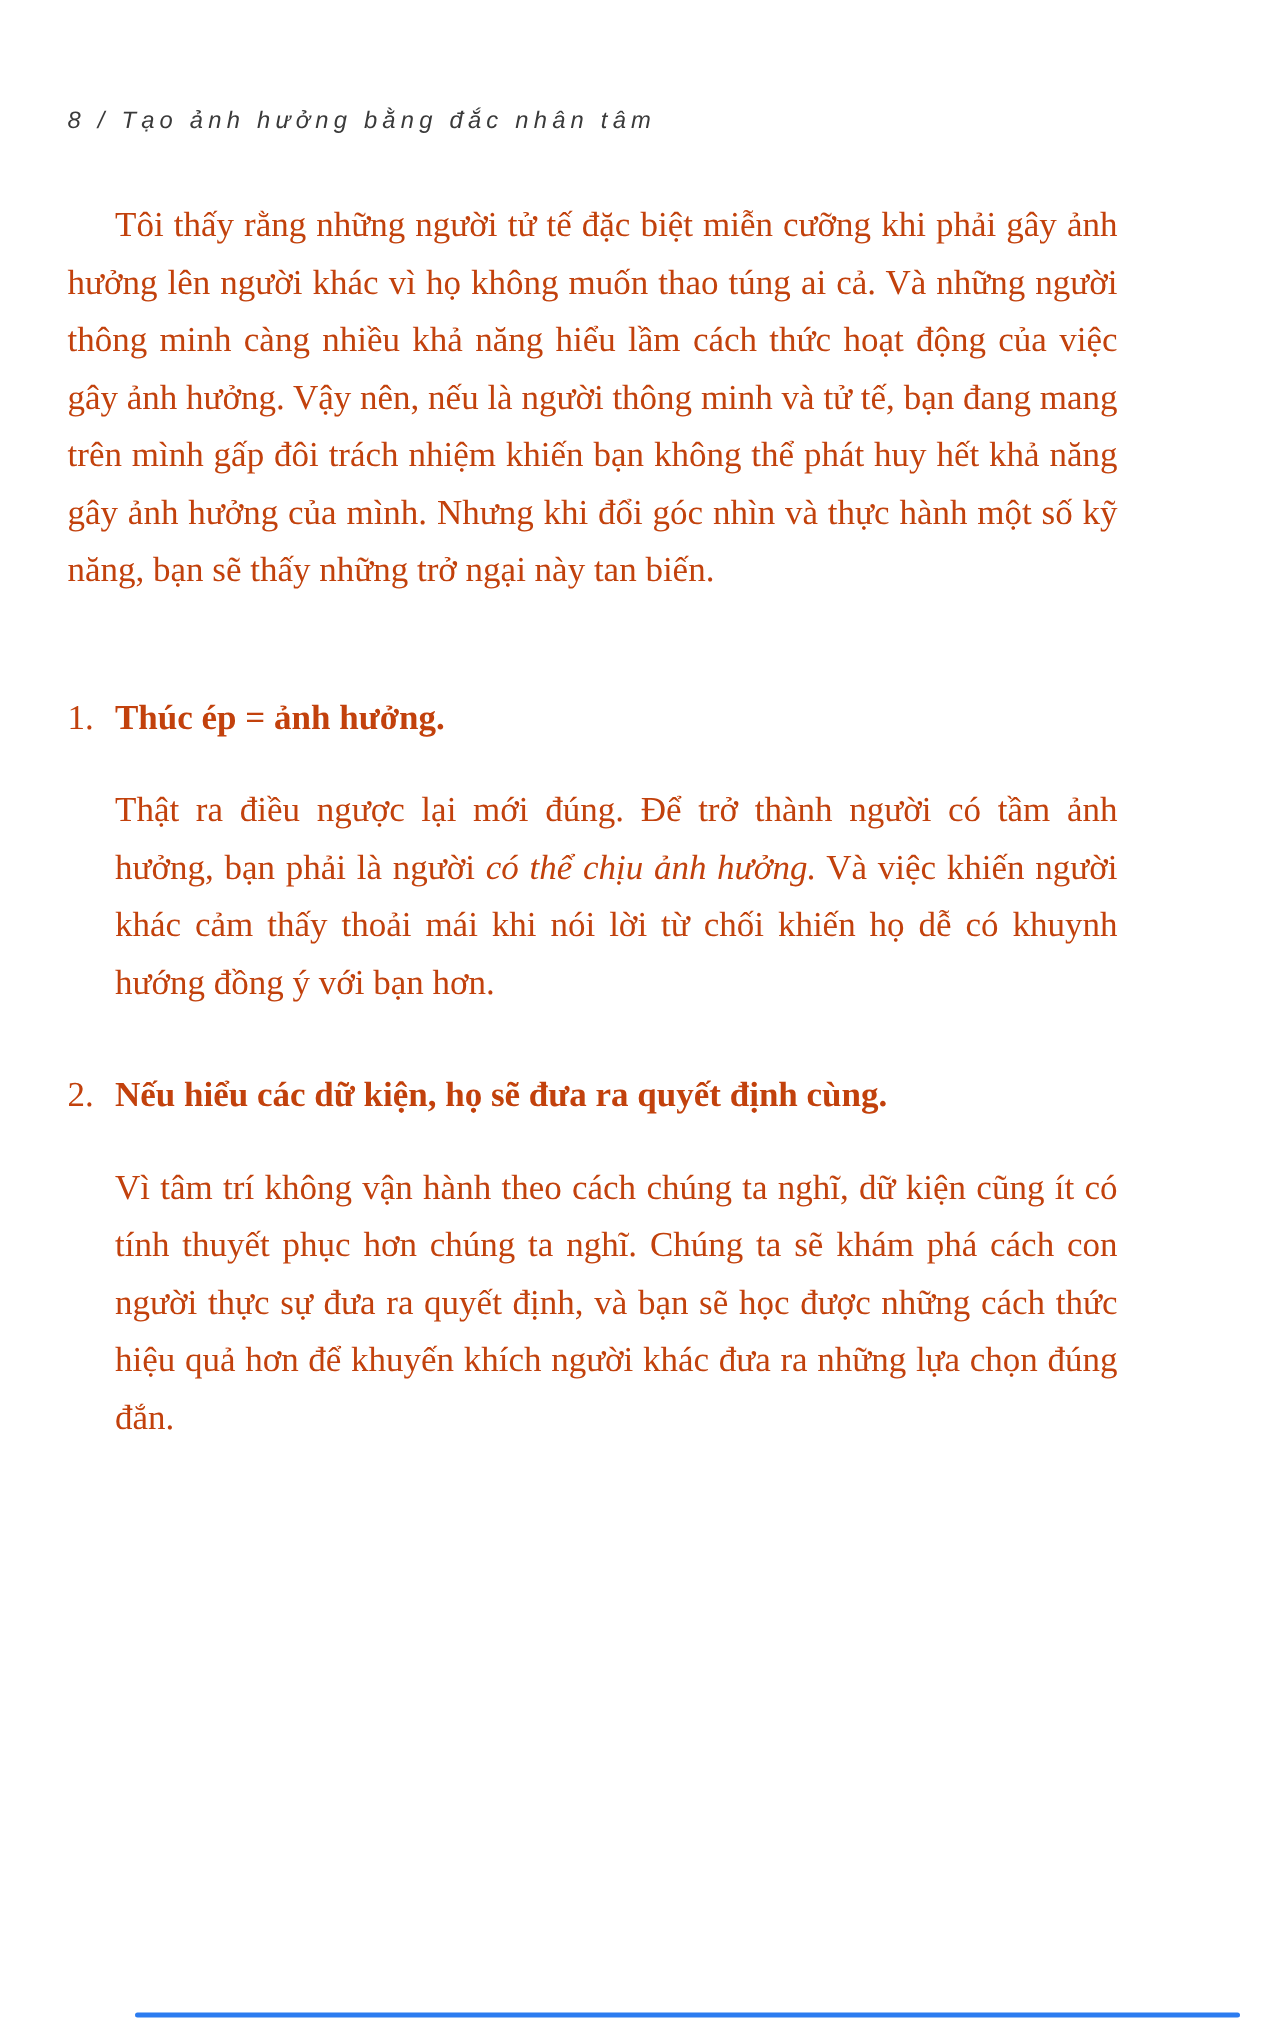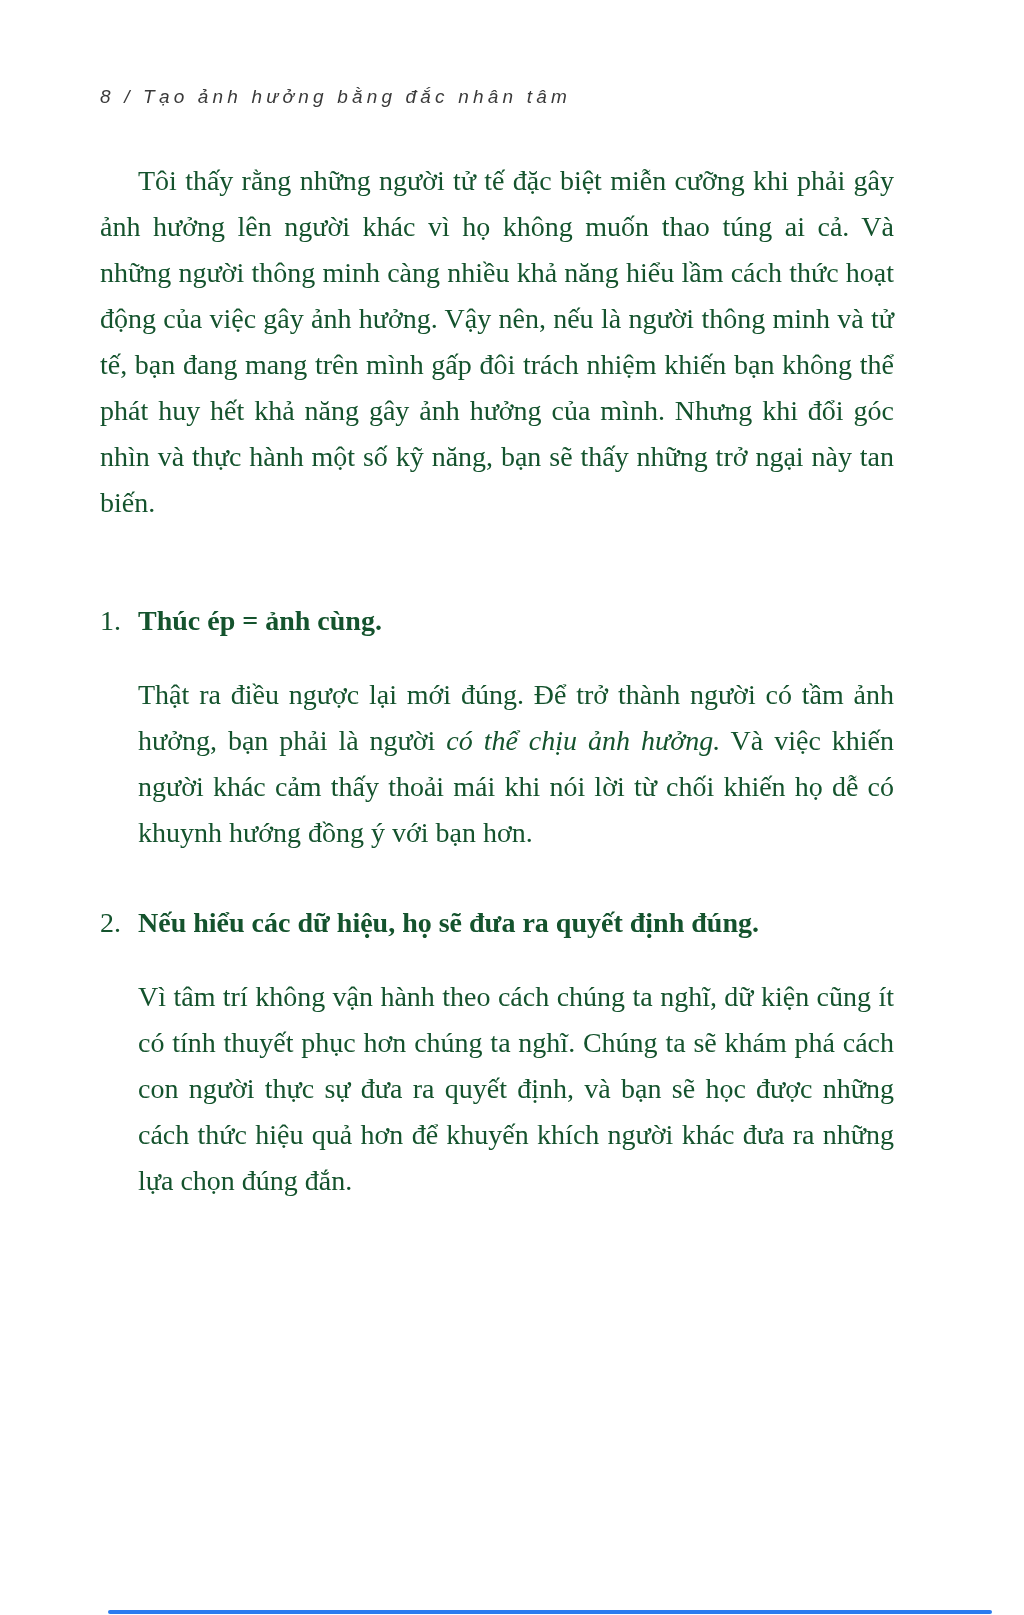--- a/index.html
+++ b/index.html
@@ -7,21 +7,21 @@
     padding: 0;
     background: #ffffff;
   }
   .page {
     position: relative;
     width: 1024px;
     height: 1615px;
     background: #ffffff;
     overflow: hidden;
     box-sizing: border-box;
-    padding: 86px 130px 0 100px;
+    padding: 86px 130px 0 54px;
   }
   .running-header {
     font-family: "Liberation Sans", sans-serif;
     font-style: italic;
     font-size: 19px;
     letter-spacing: 0.22em;
     color: #3a3a3a;
     white-space: nowrap;
   }
   .body-text {
@@ -76,39 +76,39 @@
     border-radius: 2px;
   }
 </style>
 </head>
 <body>
 
 <div class="page">
 
   <div class="running-header">8  /  Tạo ảnh hưởng bằng đắc nhân tâm</div>
 
-  <div class="body-text" style="color: #14532d;">
+  <div class="body-text" style="color: #c2410c;">
 
     <p class="para">Tôi thấy rằng những người tử tế đặc biệt miễn cưỡng khi phải gây ảnh hưởng lên người khác vì họ không muốn thao túng ai cả. Và những người thông minh càng nhiều khả năng hiểu lầm cách thức hoạt động của việc gây ảnh hưởng. Vậy nên, nếu là người thông minh và tử tế, bạn đang mang trên mình gấp đôi trách nhiệm khiến bạn không thể phát huy hết khả năng gây ảnh hưởng của mình. Nhưng khi đổi góc nhìn và thực hành một số kỹ năng, bạn sẽ thấy những trở ngại này tan biến.</p>
 
 
     <ol class="misconception-list">
 
       <li class="list-item first">
         <div class="item-heading">
           <span class="item-number">1.</span>
-          <span class="item-title">Thúc ép = ảnh cùng.</span>
+          <span class="item-title">Thúc ép = ảnh hưởng.</span>
         </div>
         <p class="item-body"><span>Thật ra điều ngược lại mới đúng. Để trở thành người có tầm ảnh hưởng, bạn phải là người </span><span class="italic">có thể chịu ảnh hưởng.</span><span> Và việc khiến người khác cảm thấy thoải mái khi nói lời từ chối khiến họ dễ có khuynh hướng đồng ý với bạn hơn.</span></p>
       </li>
 
       <li class="list-item second">
         <div class="item-heading">
           <span class="item-number">2.</span>
-          <span class="item-title">Nếu hiểu các dữ hiệu, họ sẽ đưa ra quyết định đúng.</span>
+          <span class="item-title">Nếu hiểu các dữ kiện, họ sẽ đưa ra quyết định cùng.</span>
         </div>
         <p class="item-body"><span>Vì tâm trí không vận hành theo cách chúng ta nghĩ, dữ kiện cũng ít có tính thuyết phục hơn chúng ta nghĩ. Chúng ta sẽ khám phá cách con người thực sự đưa ra quyết định, và bạn sẽ học được những cách thức hiệu quả hơn để khuyến khích người khác đưa ra những lựa chọn đúng đắn.</span><span class="italic"></span><span></span></p>
       </li>
 
     </ol>
   </div>
 
   <div class="progress-bar" style="background: rgb(43, 124, 240);"></div>
 
 </div>

